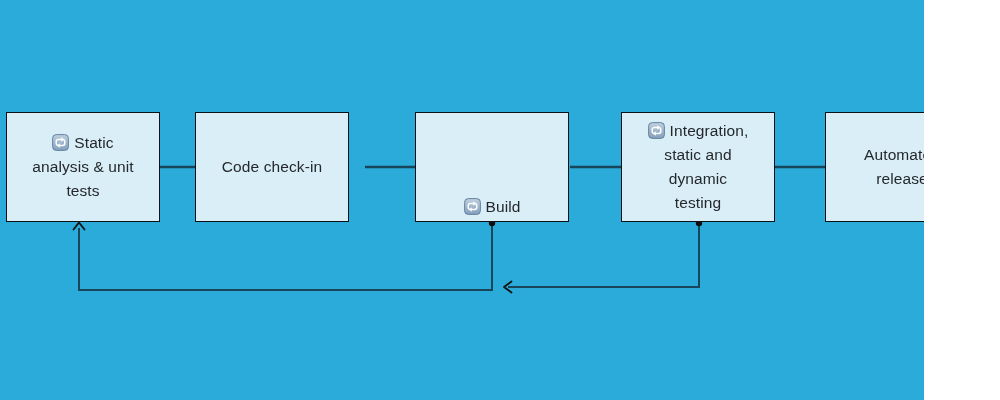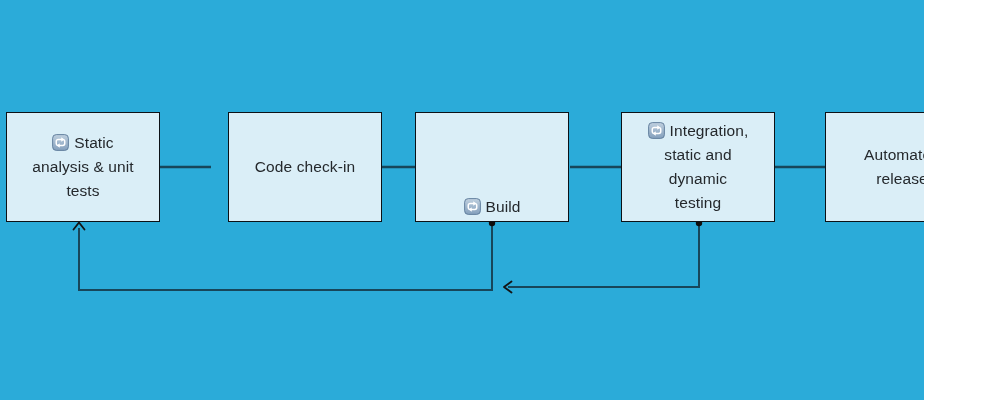--- a/index.html
+++ b/index.html
@@ -41,21 +41,21 @@
   .label-text { white-space: pre-line; }
   .cycle-icon {
     display: inline-block;
     width: 17px;
     height: 17px;
     vertical-align: -3px;
     margin-right: 5px;
   }
   .cycle-icon svg { display: block; width: 100%; height: 100%; }
   .n1 { left: 6px; }
-  .n2 { left: 228px; }
+  .n2 { left: 195px; }
   .n3 { left: 415px; align-items: flex-end; }
   .n4 { left: 621px; }
   .n5 { left: 825px; text-align: center; }
 </style>
 </head>
 <body>
 
 <div class="stage">
 
   <svg width="0" height="0" style="position:absolute" aria-hidden="true">

